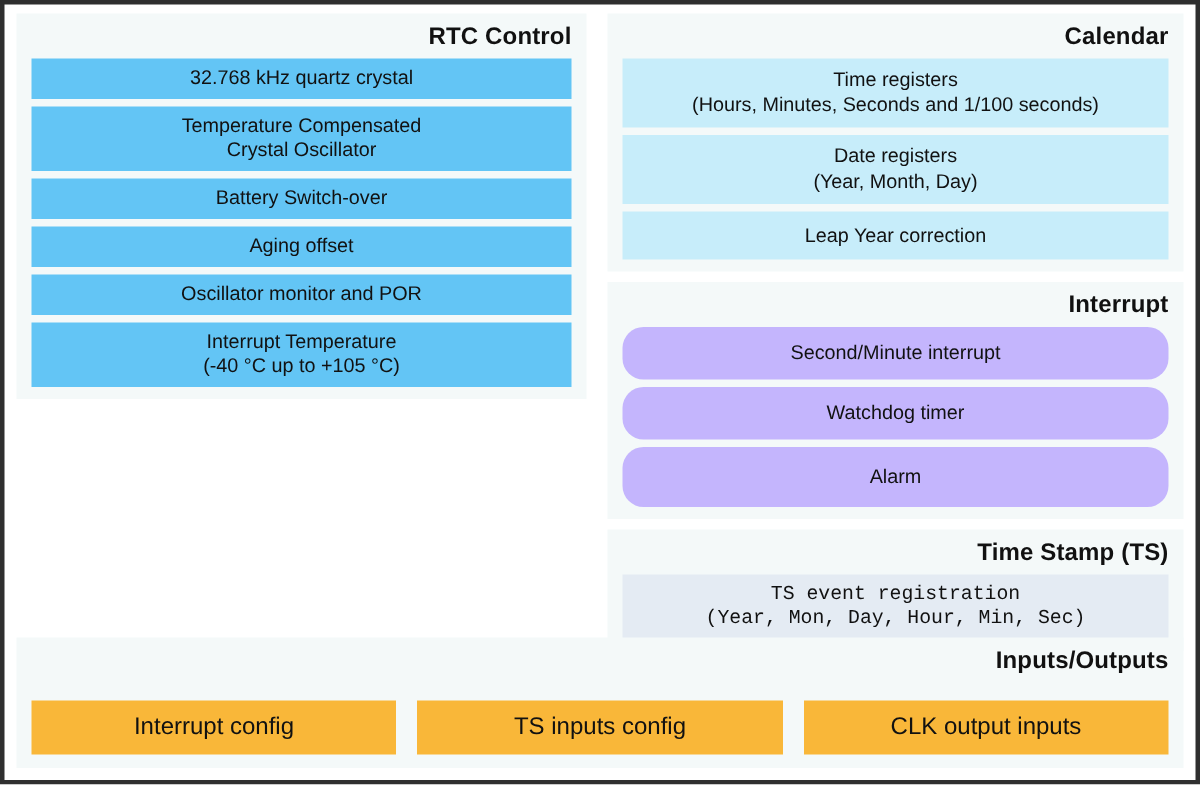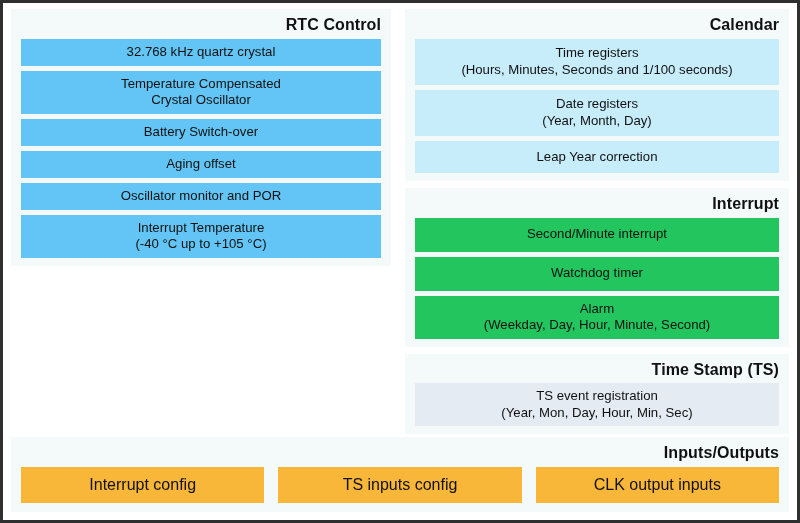--- a/index.html
+++ b/index.html
@@ -76,43 +76,44 @@
     padding: 5px 6px;
     flex: 1 1 auto;
   }
 
   .block .l2 { display: block; }
 
   
   .c-rtc       { background: #63c5f5; }
   .c-interface { background: #bad4da; }
   .c-calendar  { background: #c7edfa; }
-  .c-interrupt { background: #22c55e; }
+  .c-interrupt { background: #c4b5fd; border-radius: 14px; }
   .c-stamp     { background: #e4ebf3; }
   .c-io        { background: #f9b739; }
 
   
   .panel-rtc .block       { min-height: 27px; }
   .panel-rtc .block.tall  { min-height: 40px; }
 
   .panel-interface .block      { min-height: 30px; }
   .panel-interface .block.tall { min-height: 40px; }
 
   .panel-calendar .block      { min-height: 32px; }
   .panel-calendar .block.tall { min-height: 40px; }
 
   .panel-interrupt .block      { min-height: 34px; }
   .panel-interrupt .block.tall { min-height: 40px; }
 
-  .panel-stamp .block { min-height: 40px; }
+  .panel-stamp .block { min-height: 40px; font-family: Liberation Mono, monospace; }
 
   
   .panel-io {
     flex: 0 0 auto;
     padding: 4px 10px 9px 10px;
+    gap: 12px;
   }
 
   .io-row {
     display: flex;
     gap: 14px;
   }
 
   .io-row .block {
     flex: 1 1 0;
     min-height: 36px;
@@ -187,21 +188,20 @@
         <div class="panel-title">Interrupt</div>
         <div class="rows">
           <div class="block c-interrupt">
             <span class="l1">Second/Minute interrupt</span>
           </div>
           <div class="block c-interrupt">
             <span class="l1">Watchdog timer</span>
           </div>
           <div class="block c-interrupt tall">
             <span class="l1">Alarm</span>
-            <span class="l2">(Weekday, Day, Hour, Minute, Second)</span>
           </div>
         </div>
       </div>
 
       <div class="panel panel-stamp" style="flex:1 1 auto;">
         <div class="panel-title">Time Stamp (TS)</div>
         <div class="rows">
           <div class="block c-stamp">
             <span class="l1">TS event registration</span>
             <span class="l2">(Year, Mon, Day, Hour, Min, Sec)</span>

